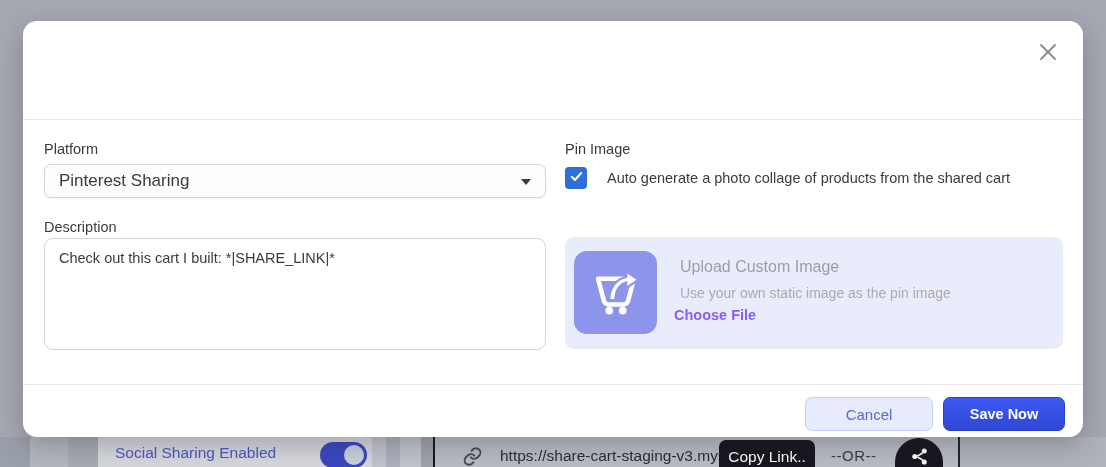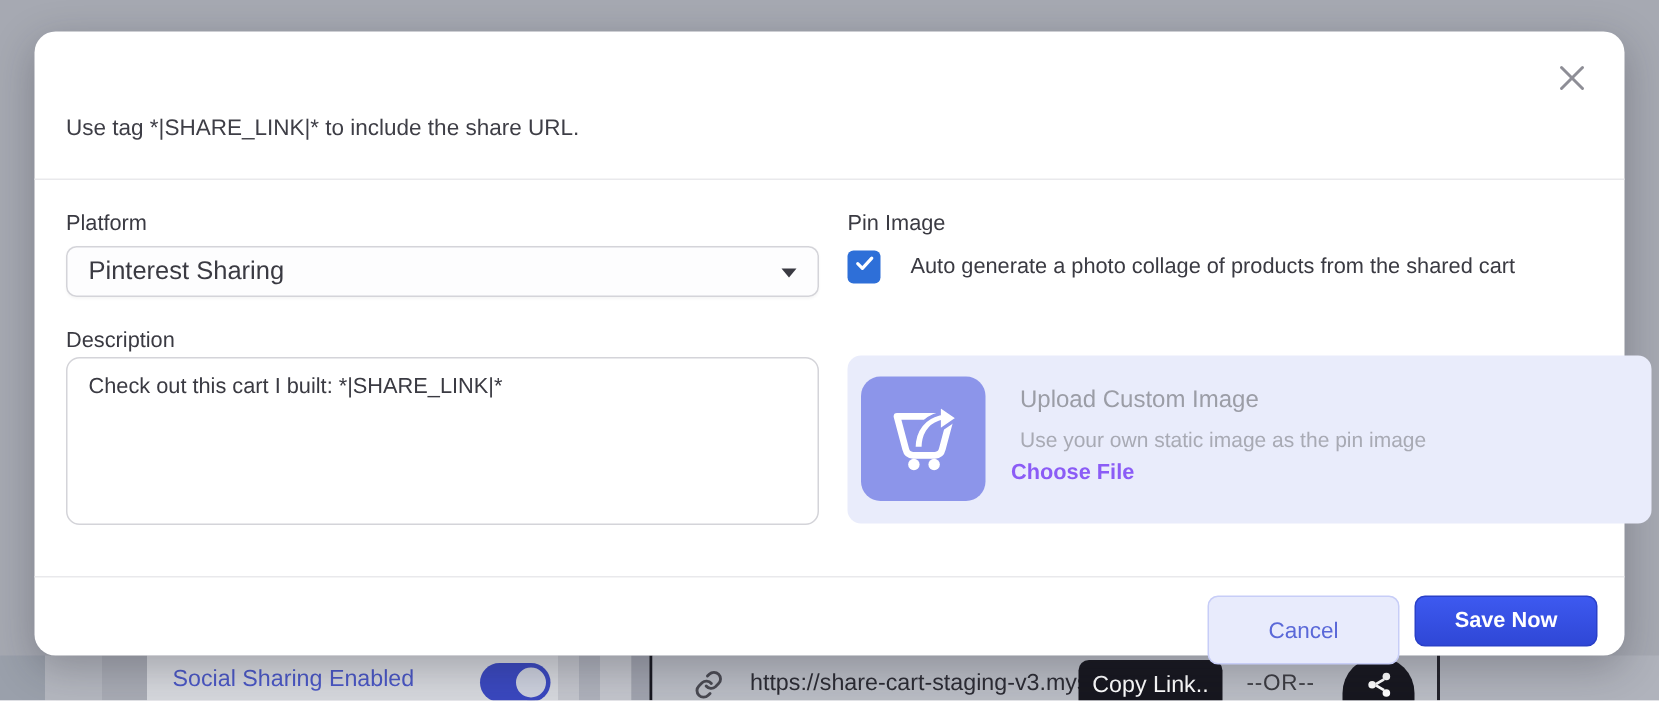--- a/index.html
+++ b/index.html
@@ -58,28 +58,28 @@
 
   .chk-row{position:absolute;left:542px;top:146px;display:flex;align-items:center;}
   .checkbox{width:22px;height:22px;border-radius:4px;background:#2e6fd8;display:flex;align-items:center;
     justify-content:center;cursor:pointer;flex:0 0 auto;}
   .chk-label{margin-left:20px;font-size:14.5px;color:#3a3a42;}
 
   .textarea{position:absolute;left:21px;top:217px;width:502px;height:112px;box-sizing:border-box;
     border:1px solid #d4d4d9;border-radius:9px;padding:11px 14px;font-size:14.5px;color:#3a3a42;
     font-family:inherit;resize:none;outline:none;background:#fff;}
 
-  .upload-panel{position:absolute;left:542px;top:216px;width:498px;height:112px;background:#e9ecfb;border-radius:9px;padding-left:38px;}
+  .upload-panel{position:absolute;left:542px;top:216px;width:498px;height:112px;background:#e9ecfb;border-radius:9px;}
   .upload-tile{position:absolute;left:9px;top:14px;width:83px;height:83px;background:#8c95ea;border-radius:13px;
     display:flex;align-items:center;justify-content:center;}
   .upload-title{position:absolute;left:115px;top:21px;font-size:16px;font-weight:500;color:#9b9da6;}
   .upload-sub{position:absolute;left:115px;top:48px;font-size:14px;color:#a8aab4;}
   .choose-file{position:absolute;left:109px;top:70px;font-size:14.5px;font-weight:600;color:#8b5cf6;cursor:pointer;}
 
-  .btn-cancel{position:absolute;left:782px;top:376px;width:128px;height:46px;border-radius:7px;cursor:pointer;
+  .btn-cancel{position:absolute;left:782px;top:376px;width:128px;height:34px;border-radius:7px;cursor:pointer;
     background:#e8ebfc;border:1px solid #c7cdf7;color:#5a68d8;font-size:15px;font-family:inherit;}
   .btn-save{position:absolute;left:920px;top:376px;width:122px;height:34px;border-radius:7px;cursor:pointer;
     background:linear-gradient(180deg,#3d59f0 0%,#2f47d6 100%);border:1px solid #2a40c8;color:#ffffff;
     font-size:14.5px;font-weight:600;font-family:inherit;}
 </style>
 </head>
 <body>
 
 <div class="stage">
 
@@ -124,21 +124,20 @@
             <circle cx="18" cy="19" r="3.2"></circle>
           <path d="M8.6 10.6 L15.4 6.6 L16.6 8.4 L9.8 12.4 Z"></path>
           <path d="M8.6 13.4 L15.4 17.4 L16.6 15.6 L9.8 11.6 Z"></path>
         </svg>
       </span>
     </div>
   </div>
 
   <div class="modal">
 
-    <div class="m-subtitle">Use tag *|SHARE_LINK|* to include the share URL.</div>
 
     <div class="close-x">
       <span>
         <svg width="24" height="24" viewBox="0 0 24 24" stroke="#8e8e96" stroke-width="2" stroke-linecap="round">
           <line x1="5" y1="5" x2="19" y2="19"></line>
             <line x1="19" y1="5" x2="5" y2="19"></line>
         </svg>
       </span>
     </div>
 

